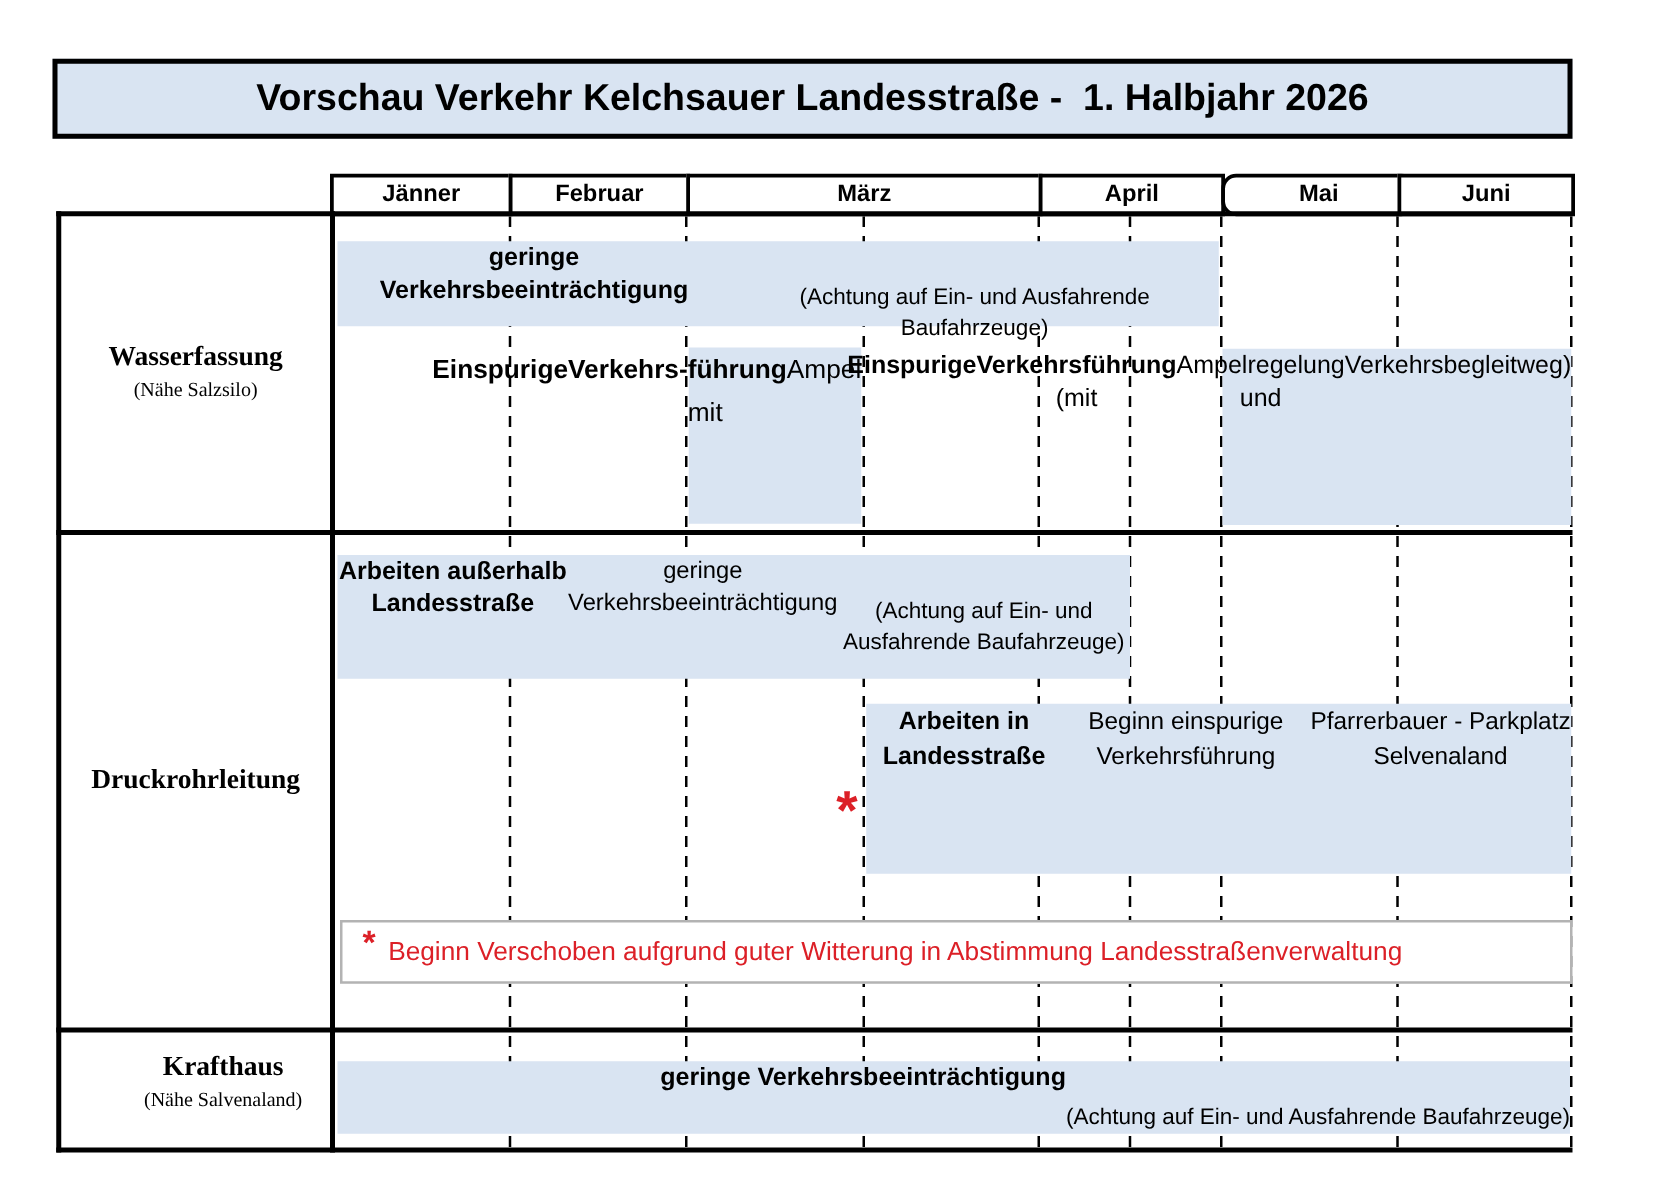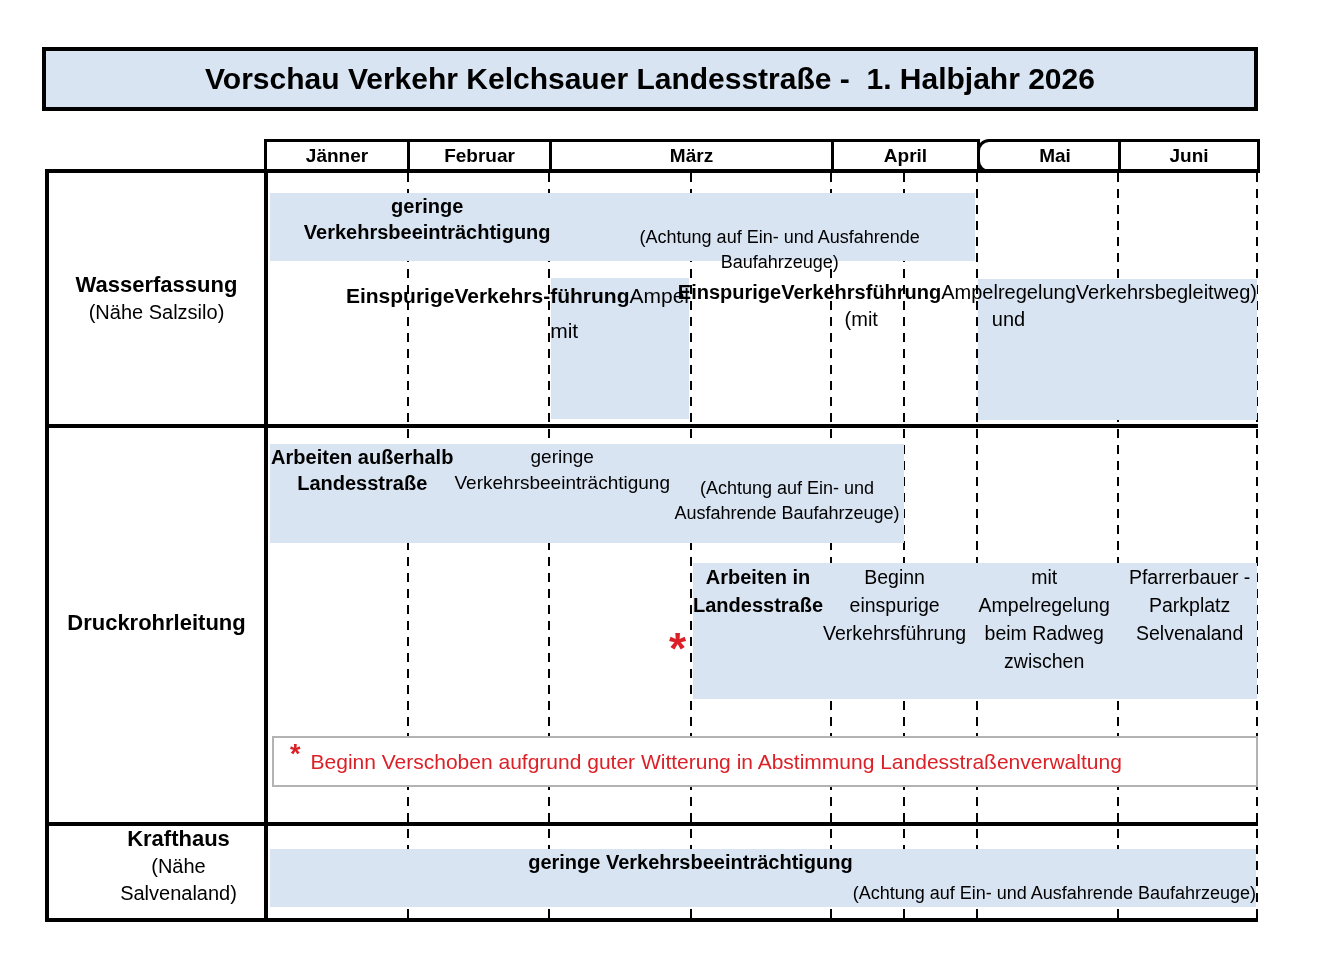--- a/index.html
+++ b/index.html
@@ -29,24 +29,24 @@
   .vl-left{left:45px;} .vl-label{left:264px;}
 
   
   .dash{top:173px;width:2px;height:745px;z-index:0;
         background:repeating-linear-gradient(180deg,#000 0px,#000 9px,transparent 9px,transparent 16px);}
   .d1{left:407px;} .d2{left:548px;} .d3{left:690px;} .d4{left:830px;}
   .d5{left:903px;} .d6{left:976px;} .d7{left:1117px;} .d8{left:1256px;}
 
   
   .rowlabel{left:49px;width:215px;display:flex;flex-direction:column;align-items:center;
-            justify-content:center;text-align:center;z-index:5;}
+            justify-content:center;text-align:center;z-index:5;font-family:Liberation Serif, serif;}
   .rl-wf{top:173px;height:251px;} .rl-dr{top:428px;height:390px;} .rl-kh{top:826px;height:80px;padding-left:44px;}
   .rowlabel .name{font-weight:bold;font-size:22px;line-height:28px;}
-  .rowlabel .loc{font-size:20px;line-height:27px;}
+  .rowlabel .loc{font-size:16px;line-height:27px;}
 
   
   .bar{background:var(--bar-fill,#d9e4f2);z-index:1;display:flex;flex-direction:row;
        justify-content:flex-end;text-align:center;}
   .bar .t-bold{font-weight:bold;font-size:20px;line-height:26px;}
   .bar .t-reg{font-size:19px;line-height:26px;}
   .bar .t-small{font-size:18px;line-height:25px;margin-top:32px;}
 
   .b-wf-main{left:270px;top:193px;width:705px;height:68px;}
   .b-wf-maerz{left:551px;top:278px;width:138px;height:141px;align-items:flex-start;
@@ -133,21 +133,20 @@
 
   <div class="abs bar b-dr-out">
     <div class="t-bold">Arbeiten außerhalb Landesstraße</div>
     <div class="t-reg">geringe Verkehrsbeeinträchtigung</div>
     <div class="t-small">(Achtung auf Ein- und Ausfahrende Baufahrzeuge)</div>
   </div>
 
   <div class="abs bar b-dr-in">
     <div class="bold">Arbeiten in Landesstraße</div>
     <div>Beginn einspurige Verkehrsführung</div>
-    <div>mit Ampelregelung beim Radweg zwischen</div>
     <div>Pfarrerbauer - Parkplatz Selvenaland</div>
   </div>
 
   <div class="abs bar b-kh">
     <div class="t-bold">geringe Verkehrsbeeinträchtigung</div>
     <div class="t-small">(Achtung auf Ein- und Ausfahrende Baufahrzeuge)</div>
   </div>
 
   <div class="abs marker">*</div>
 

